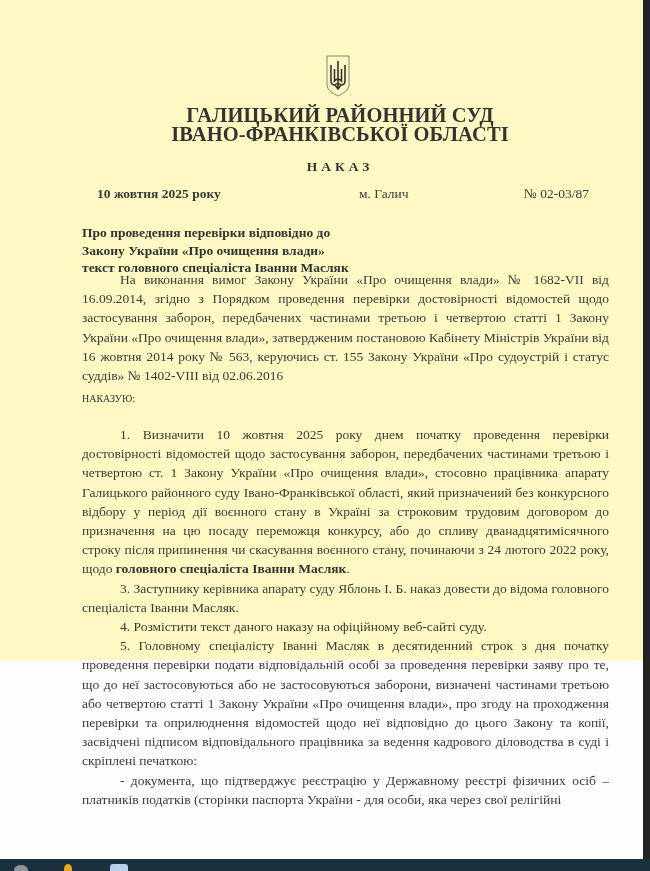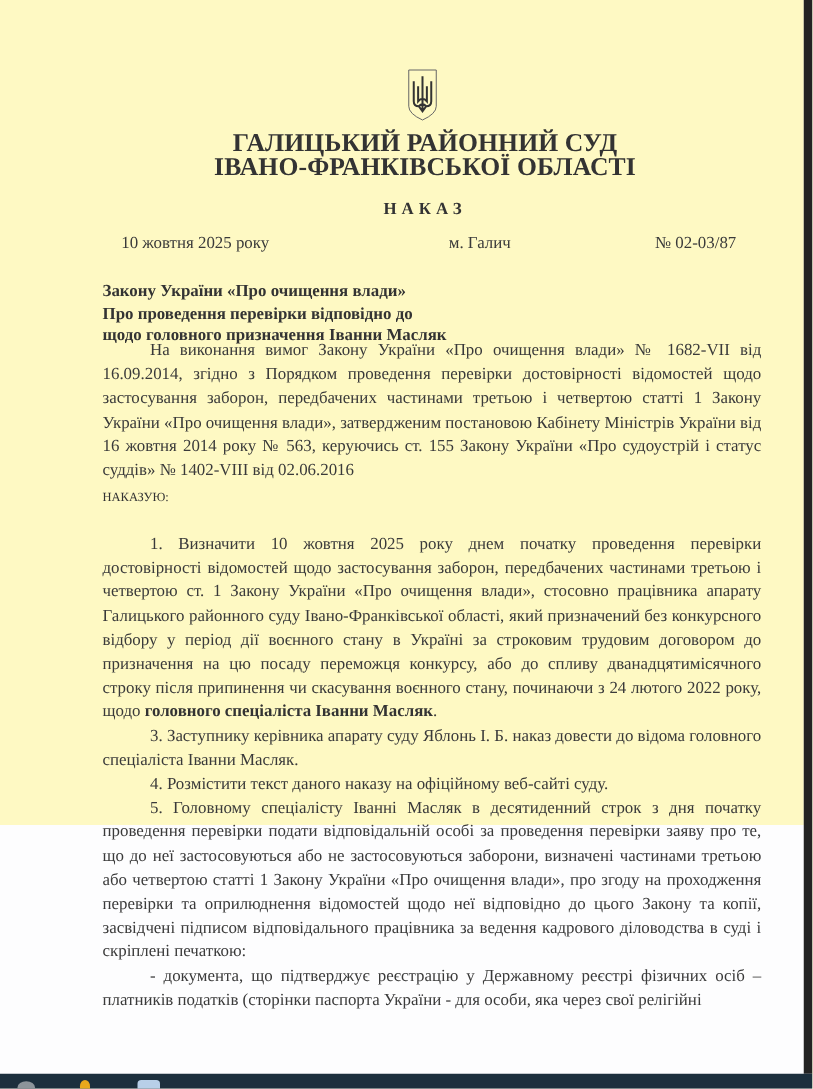--- a/index.html
+++ b/index.html
@@ -11,21 +11,21 @@
   .tb-icon.i1 { left:14px; width:14px; background:#8c949a; border-radius:50% 50% 0 0; }
   .tb-icon.i2 { left:64px; width:8px; background:#e8a81c; border-radius:50% 50% 0 0; top:5px; }
   .tb-icon.i3 { left:110px; width:18px; background:#b8cfe8; top:5px; }
 
   .coat { position:absolute; left:326px; top:55px; width:24px; height:42px; }
   .title { position:absolute; left:0; width:680px; text-align:center; font-weight:bold; font-size:20.5px; color:#333; letter-spacing:0.1px; }
   .t1 { top:104px; }
   .t2 { top:123px; }
   .nakaz { position:absolute; left:0; width:680px; text-align:center; top:159px; font-weight:bold; font-size:13.5px; letter-spacing:4px; color:#333; }
   .row { position:absolute; top:186px; font-size:13.5px; }
-  .date { left:97px; }
+  .date { left:97px;font-weight:bold; }
   .city { left:339px;margin-left:20px; }
   .num { left:524px; }
   .subject { position:absolute; left:82px; top:224px; font-weight:bold; font-size:13.5px; line-height:17.5px; color:#333; }
   .subject div { white-space:nowrap; }
   .body { position:absolute; left:82px; width:527px; font-size:13.5px; line-height:19.2px; text-align:justify;font-family:Liberation Serif, serif; }
   .body p { margin:0; text-indent:38px; }
   .intro { top:270px; }
   .naka { position:absolute; left:82px; top:393px; font-weight:normal; font-size:10px; color:#333; }
   .items { top:425px; }
   b { color:#333; }
@@ -42,23 +42,23 @@
   <div class="title t1">ГАЛИЦЬКИЙ РАЙОННИЙ СУД</div>
   <div class="title t2">ІВАНО-ФРАНКІВСЬКОЇ ОБЛАСТІ</div>
 
   <div class="nakaz">НАКАЗ</div>
 
   <div class="row date">10 жовтня 2025 року</div>
   <div class="row city">м. Галич</div>
   <div class="row num">№ 02-03/87</div>
 
   <div class="subject">
+    <div>Про проведення перевірки відповідно до</div>
     <div>Закону України «Про очищення влади»</div>
-    <div>Про проведення перевірки відповідно до</div>
-    <div>щодо головного призначення Іванни Масляк</div>
+    <div>текст головного спеціаліста Іванни Масляк</div>
   </div>
 
   <div class="body intro">
     <p>На виконання вимог Закону України «Про очищення влади» № 1682-VII від 16.09.2014, згідно з Порядком проведення перевірки достовірності відомостей щодо застосування заборон, передбачених частинами третьою і четвертою статті 1 Закону України «Про очищення влади», затвердженим постановою Кабінету Міністрів України від 16 жовтня 2014 року № 563, керуючись ст. 155 Закону України «Про судоустрій і статус суддів»  № 1402-VIII від 02.06.2016</p>
   </div>
 
   <div class="naka">НАКАЗУЮ:</div>
 
   <div class="body items">
     <p><span>1. Визначити 10 жовтня 2025 року днем початку проведення перевірки достовірності відомостей щодо застосування заборон, передбачених частинами третьою і четвертою ст.  1 Закону України «Про очищення влади», стосовно працівника апарату Галицького районного суду Івано-Франківської області, який призначений без конкурсного відбору у період дії воєнного стану в Україні за строковим трудовим договором до призначення на цю посаду переможця конкурсу, або до спливу дванадцятимісячного строку після припинення чи скасування воєнного стану, починаючи з 24 лютого 2022 року, щодо </span><b>головного спеціаліста Іванни Масляк</b><span>.</span></p>

